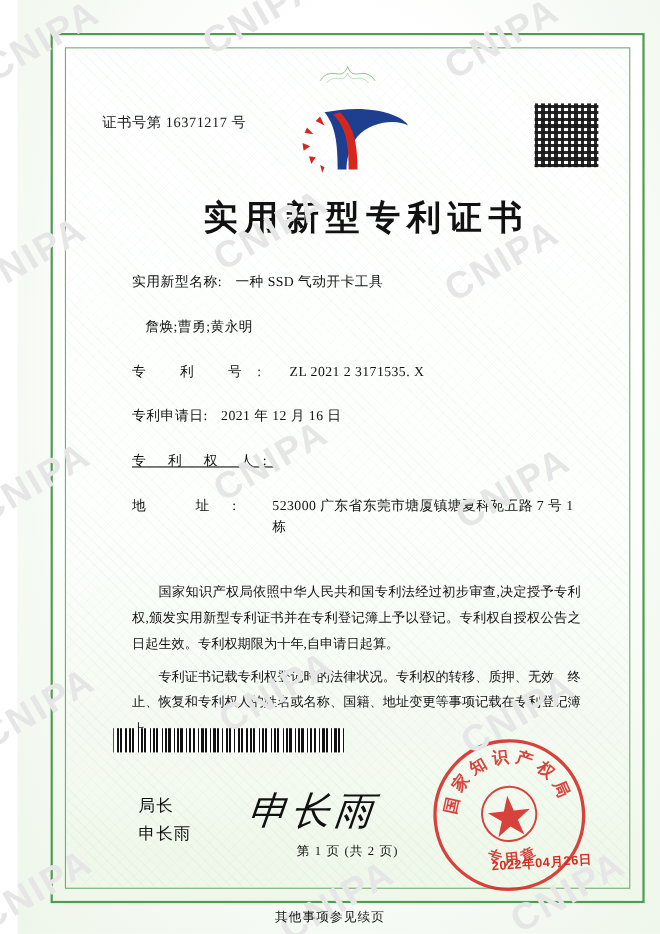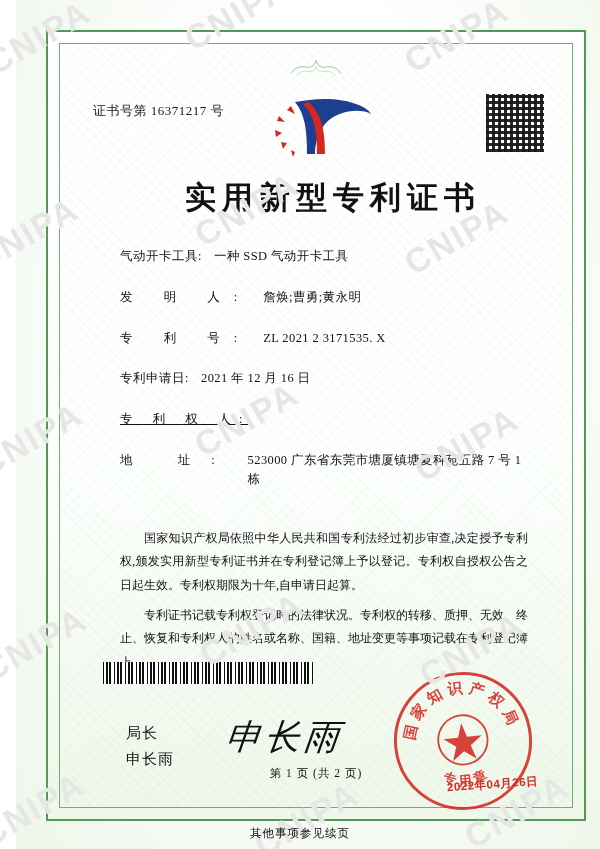--- a/index.html
+++ b/index.html
@@ -258,25 +258,24 @@
       <path d="M28 26 l6 6 -8 -1 z" fill="#d6271f"></path>
       <path d="M24 40 l7 3 -6 4 z" fill="#d6271f"></path>
       <path d="M30 52 l6 1 -4 6 z" fill="#d6271f"></path>
       <path d="M40 60 l4 2 -2 5 z" fill="#d6271f"></path>
     </svg>
 
     <div class="title">实用新型专利证书</div>
 
     <div class="fields">
       <div class="row">
-        <span class="lbl">气动开卡工具:</span>
+        <span class="lbl">实用新型名称:</span>
         <span class="val">一种 SSD 气动开卡工具</span>
       </div>
       <div class="row">
-        <span class="lbl sp2">发 明 人:</span>
         <span class="val">詹焕;曹勇;黄永明</span>
       </div>
       <div class="row">
         <span class="lbl sp2">专 利 号:</span>
         <span class="val">ZL 2021 2 3171535. X</span>
       </div>
       <div class="row">
         <span class="lbl">专利申请日:</span>
         <span class="val">2021 年 12 月 16 日</span>
       </div>

